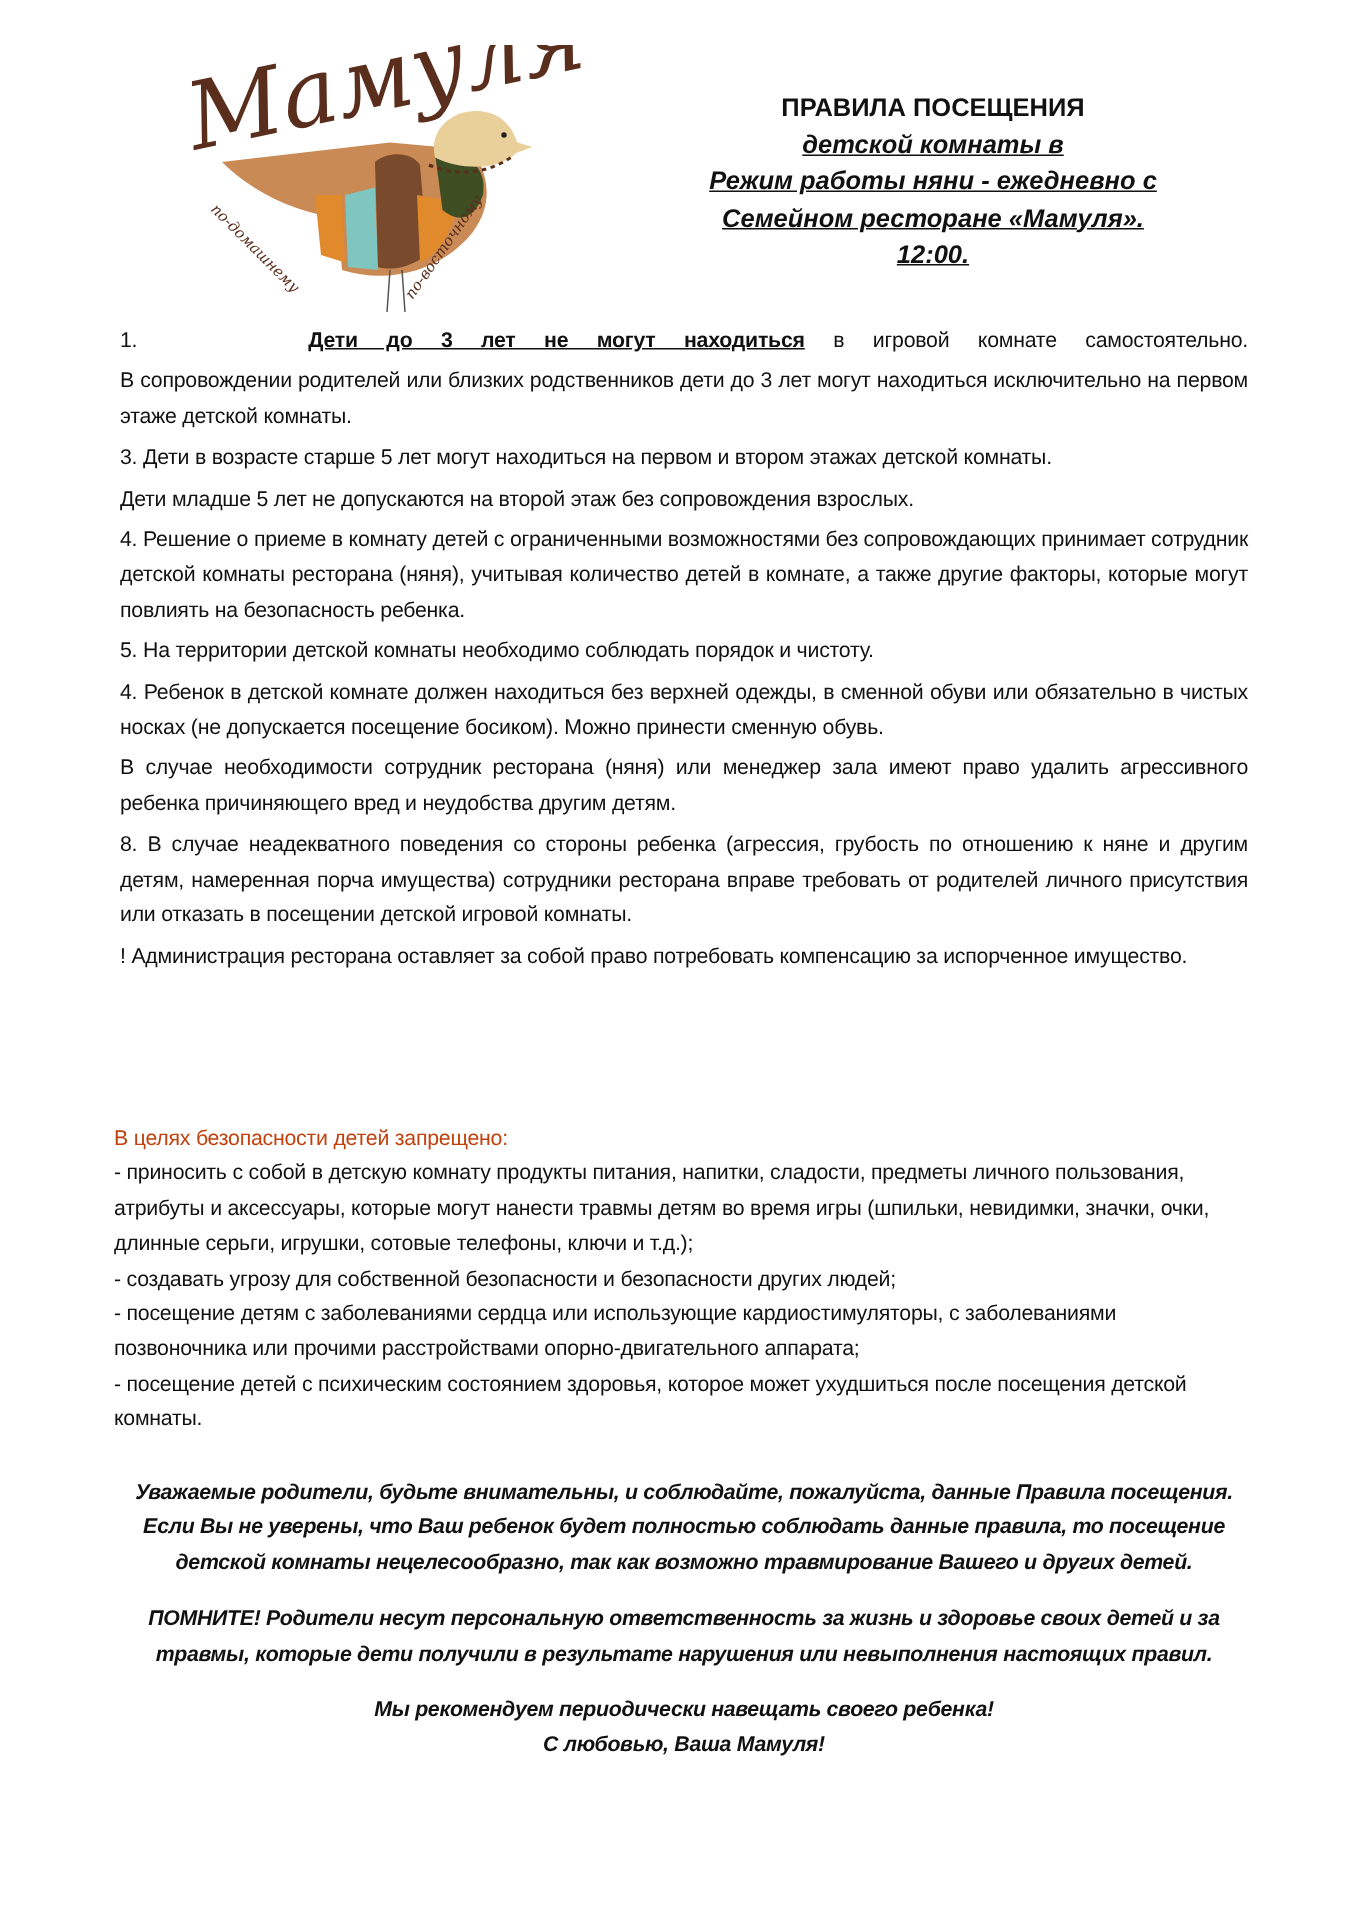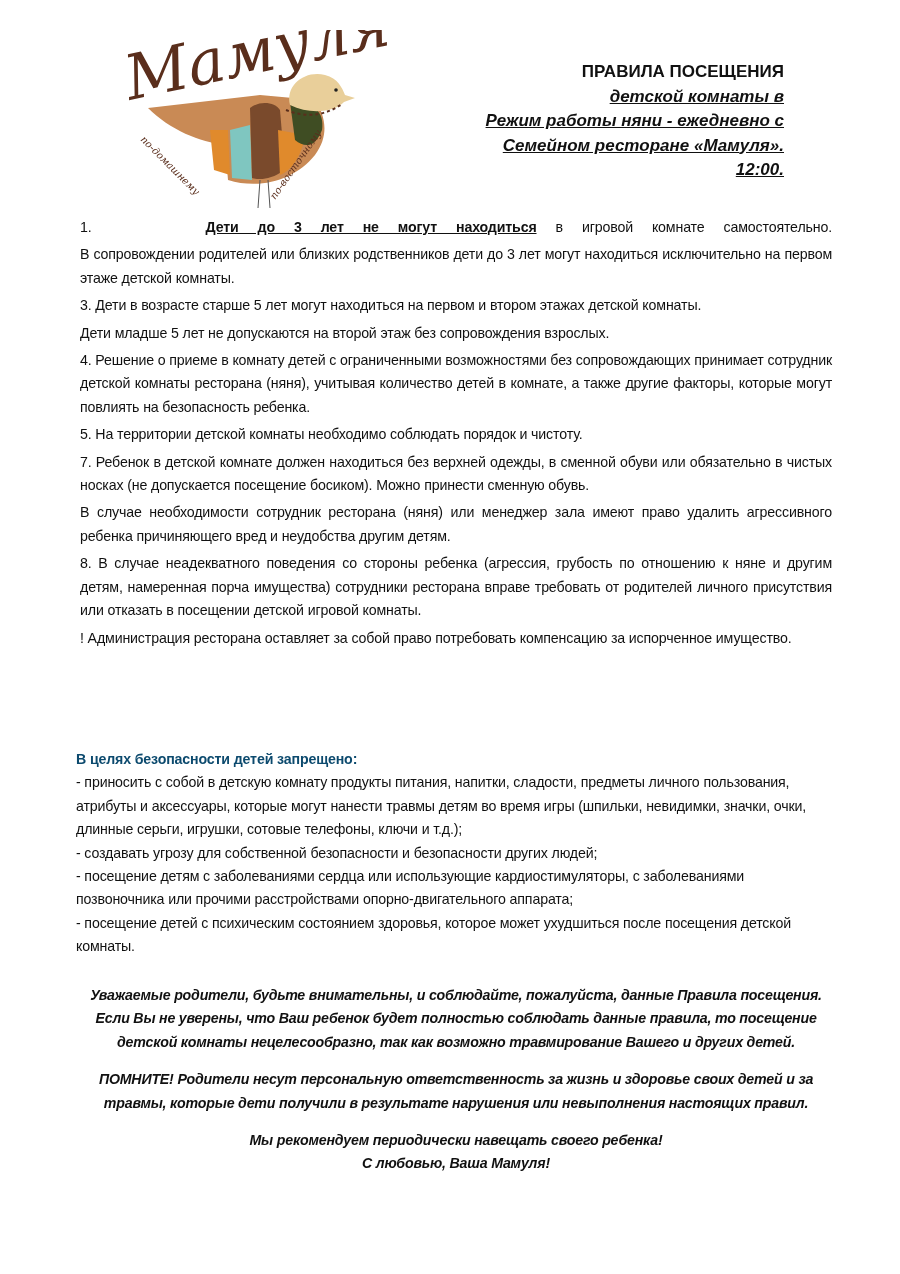--- a/index.html
+++ b/index.html
@@ -1,28 +1,28 @@
 <!DOCTYPE html>
 <html><head>
 <meta charset="utf-8">
 <style>
   html, body { margin:0; padding:0; background:#ffffff; }
   body { width:900px; height:1274px; position:relative; overflow:hidden; font-family:"Liberation Sans", sans-serif; color:#111; }
   .logo { position:absolute; left:110px; top:30px; width:290px; height:180px; }
-  .title-block { position:absolute; left:404px; top:60px; width:380px; text-align:right; font-weight:bold; font-size:17px; line-height:24.5px; }
+  .title-block { position:absolute; left:432px; top:60px; width:380px; text-align:center; font-weight:bold; font-size:17px; line-height:24.5px; }
   .title-block .l1 { font-style:normal; }
   .title-block .it { font-style:italic;text-decoration:underline; }
   .rules { position:absolute; left:76px; top:212px; width:760px; font-size:14.2px; line-height:23.4px; letter-spacing:-0.15px; }
   .rules p { margin:4px; }
   .just { text-align:justify; }
   .just-last { text-align:justify; text-align-last:justify; }
   .u { font-weight:bold; text-decoration:underline; }
   .forbid { position:absolute; left:76px; top:748px; width:760px; font-size:14.2px; line-height:23.4px; letter-spacing:-0.15px; }
   .forbid p { margin:0; }
-  .forbid .head { color:#0c4a6e; font-weight:bold; }
+  .forbid .head { color:#c2410c; font-weight:normal; }
   .closing { position:absolute; left:76px; top:984px; width:760px; font-size:14.2px; line-height:23.4px; font-weight:bold; font-style:italic; letter-spacing:-0.2px; }
   .closing p { margin:0;text-align:center; }
   .gap { height:14px; }
 </style>
 </head>
 <body>
 
 <div class="logo">
   <svg width="290" height="180" viewBox="0 0 290 180">
 
@@ -53,21 +53,21 @@
   <div class="it">12:00.</div>
 </div>
 
 <div class="rules">
   <p class="just-last"><span>1.</span>&nbsp;&nbsp;&nbsp;&nbsp;&nbsp;&nbsp;<span class="u">Дети до 3 лет не могут находиться</span><span> в игровой комнате самостоятельно.</span></p>
   <p class="just">В сопровождении родителей или близких родственников дети до 3 лет могут находиться исключительно на первом этаже детской комнаты.</p>
   <p>3. Дети в возрасте старше 5 лет могут находиться на первом и втором этажах детской комнаты.</p>
   <p>Дети младше 5 лет не допускаются на второй этаж без сопровождения взрослых.</p>
   <p class="just">4. Решение о приеме в комнату детей с ограниченными возможностями без сопровождающих принимает сотрудник детской комнаты ресторана (няня), учитывая количество детей в комнате, а также другие факторы, которые могут повлиять на безопасность ребенка.</p>
   <p>5. На территории детской комнаты  необходимо соблюдать порядок и чистоту.</p>
-  <p class="just">7. Ребенок в детской комнате должен находиться без верхней одежды, в сменной обуви или обязательно в чистых носках (не допускается посещение босиком). Можно принести сменную обувь.</p>
+  <p class="just">4. Ребенок в детской комнате должен находиться без верхней одежды, в сменной обуви или обязательно в чистых носках (не допускается посещение босиком). Можно принести сменную обувь.</p>
   <p class="just">В случае необходимости сотрудник ресторана (няня) или менеджер зала имеют право удалить агрессивного ребенка причиняющего вред и неудобства другим детям.</p>
   <p class="just">8. В случае неадекватного поведения со стороны ребенка (агрессия, грубость по отношению к няне и другим детям, намеренная порча имущества) сотрудники ресторана вправе требовать от родителей личного присутствия или отказать в посещении детской игровой комнаты.</p>
   <p class="just">! Администрация ресторана оставляет за собой право потребовать компенсацию за испорченное имущество.</p>
 </div>
 
 <div class="forbid">
   <p class="head">В целях безопасности детей запрещено:</p>
   <p>- приносить с собой в детскую комнату продукты питания, напитки, сладости, предметы личного пользования, атрибуты и аксессуары, которые могут нанести травмы детям во время игры (шпильки, невидимки, значки, очки, длинные серьги, игрушки, сотовые телефоны, ключи и т.д.);</p>
   <p>- создавать угрозу для собственной безопасности и безопасности других людей;</p>
   <p>- посещение детям с заболеваниями сердца или использующие кардиостимуляторы, с заболеваниями позвоночника или прочими расстройствами опорно-двигательного аппарата;</p>

